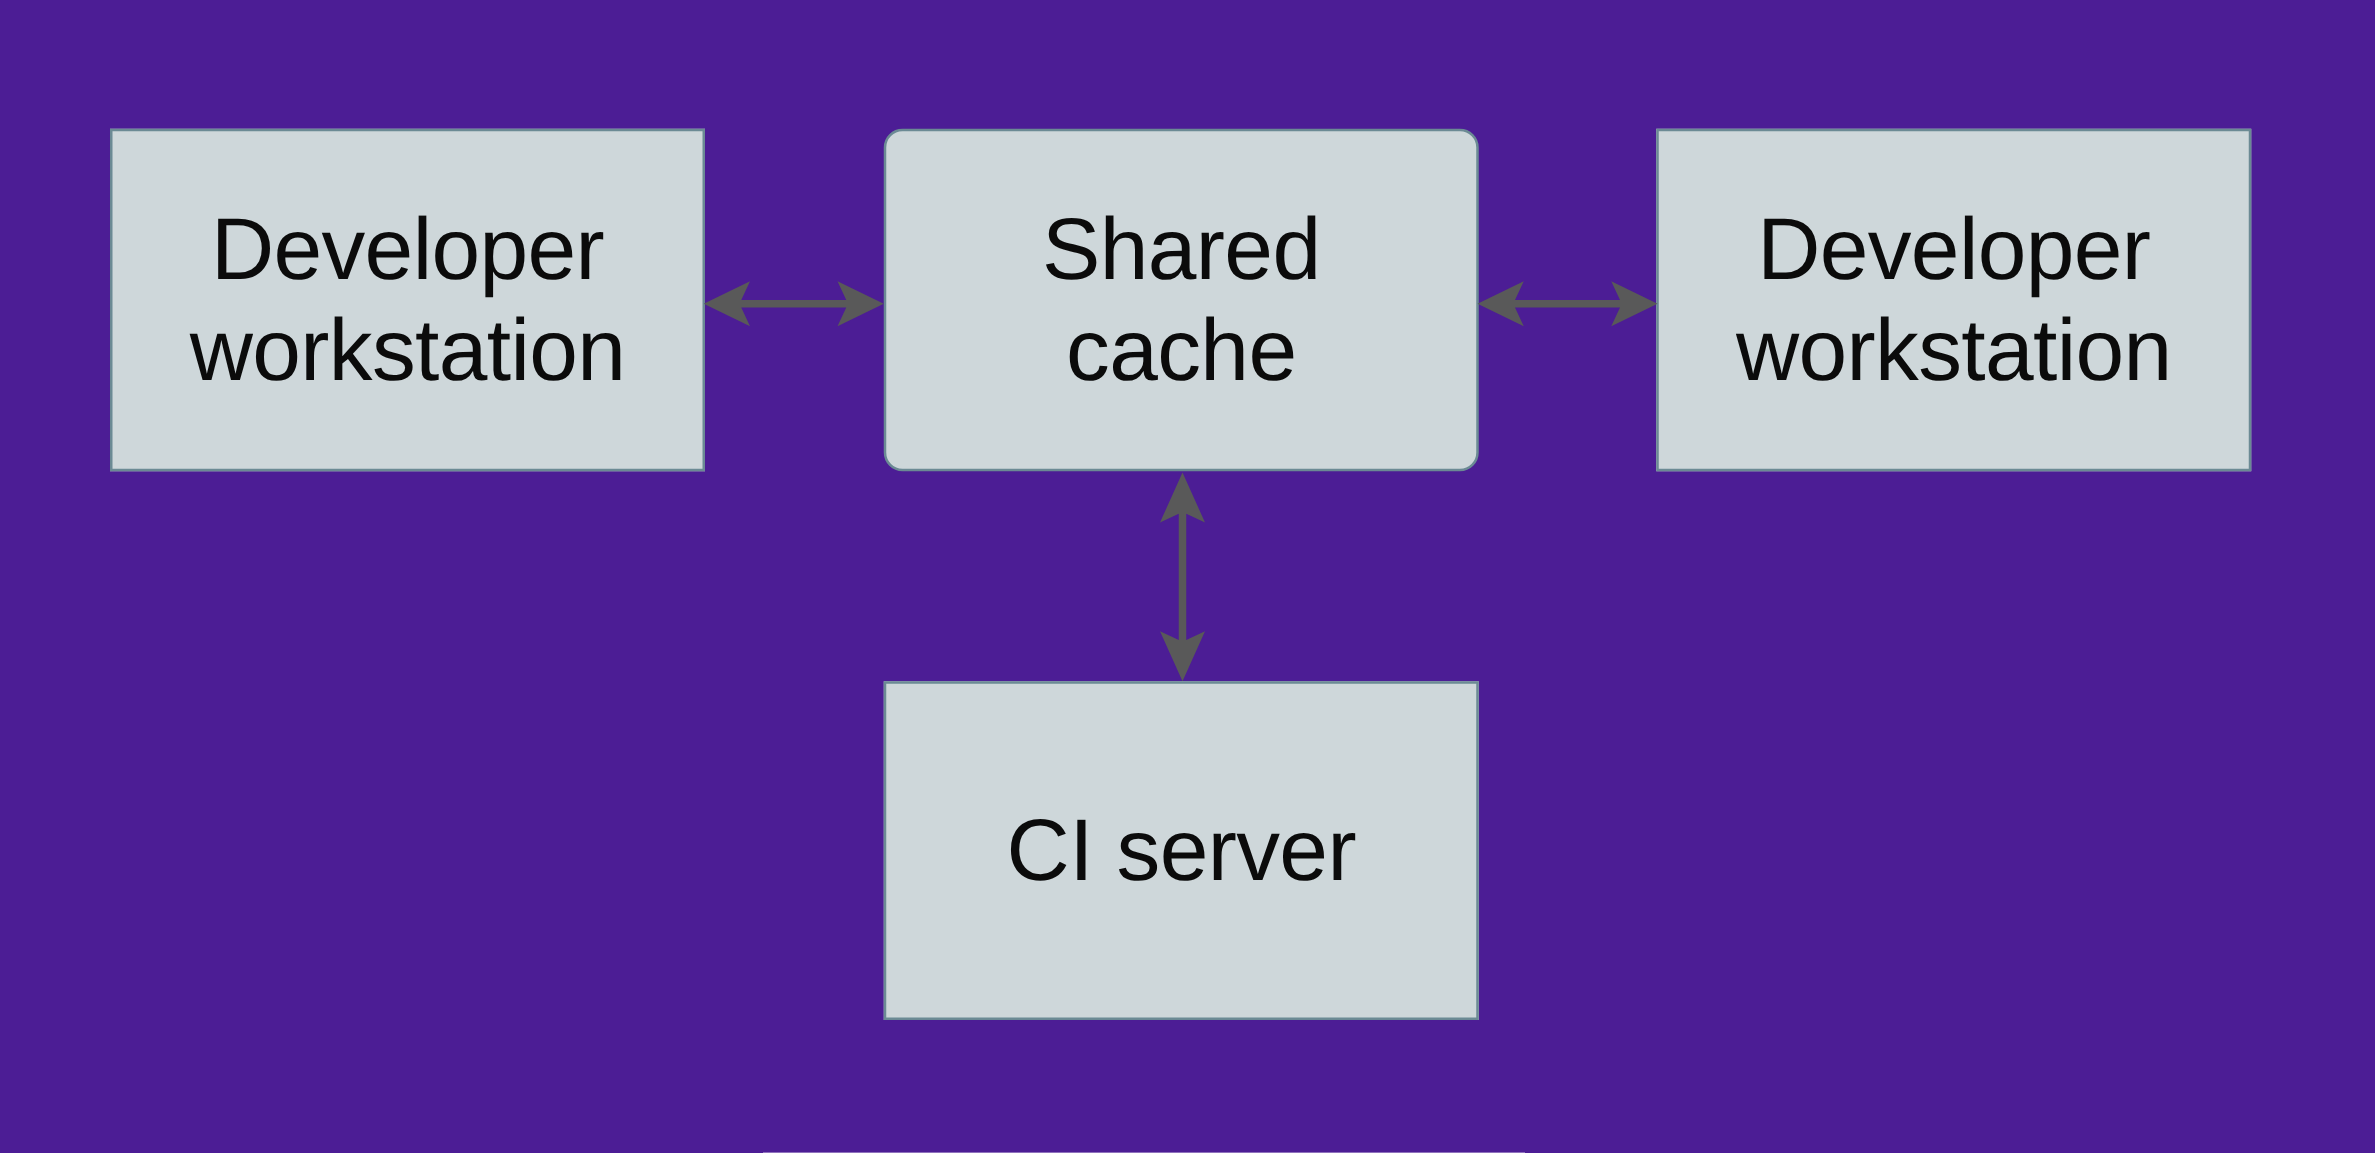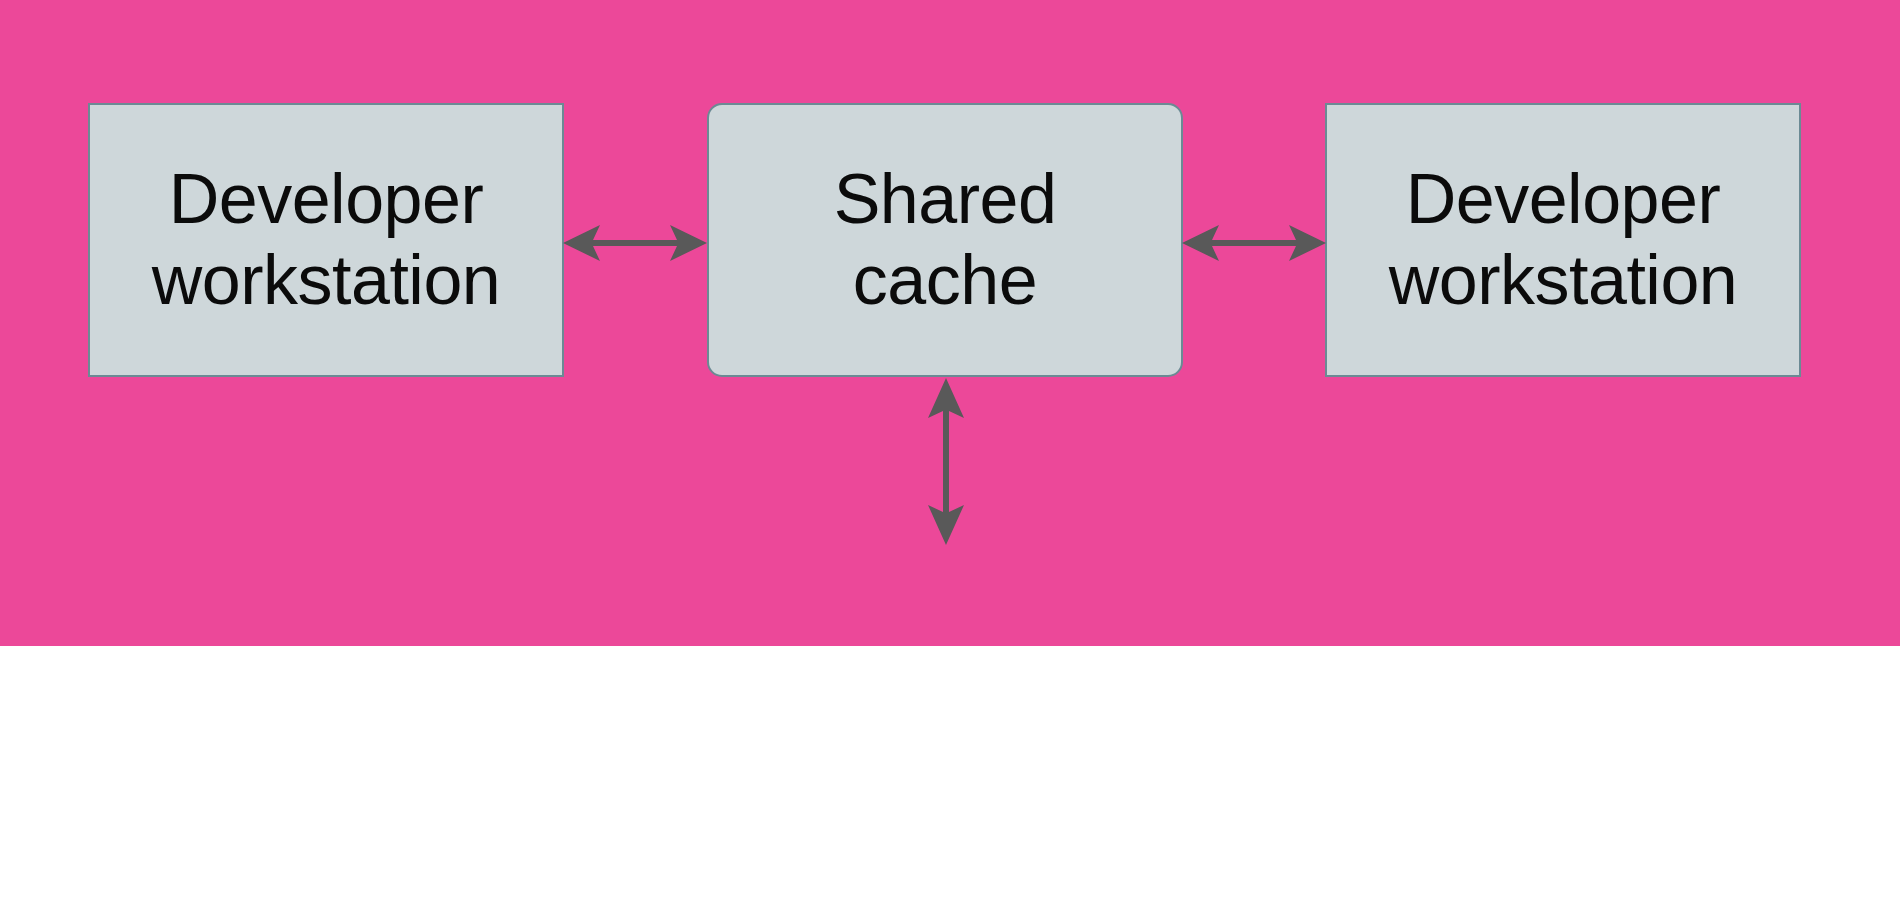--- a/index.html
+++ b/index.html
@@ -9,22 +9,22 @@
   }
   body {
     width: 1900px;
     height: 922px;
     overflow: hidden;
     font-family: "Liberation Sans", sans-serif;
   }
   #diagram-canvas {
     position: relative;
     width: 1900px;
-    height: 646px;
-    background: #ec4899;
+    height: 922px;
+    background: #4c1d95;
   }
   .node-box {
     position: absolute;
     box-sizing: border-box;
     background: #ced7da;
     border: 2px solid #6b8a94;
     display: flex;
     align-items: center;
     justify-content: center;
     text-align: center;
@@ -70,20 +70,23 @@
   <div class="node-box" id="node-shared">
     <span class="node-label">Shared
 cache</span>
   </div>
 
   <div class="node-box" id="node-dev-right">
     <span class="node-label">Developer
 workstation</span>
   </div>
 
+  <div class="node-box" id="node-ci">
+    <span class="node-label">CI server</span>
+  </div>
 
   <div class="connector" id="conn-left">
     <svg width="150" height="62" viewBox="0 0 150 62">
       <path fill="#595959" d="M3,31 L40,13 L33,28 L117,28 L110,13 L147,31 L110,49 L117,34 L33,34 L40,49 Z"></path>
     </svg>
   </div>
 
   <div class="connector" id="conn-right">
     <svg width="150" height="62" viewBox="0 0 150 62">
       <path fill="#595959" d="M3,31 L40,13 L33,28 L117,28 L110,13 L147,31 L110,49 L117,34 L33,34 L40,49 Z"></path>

